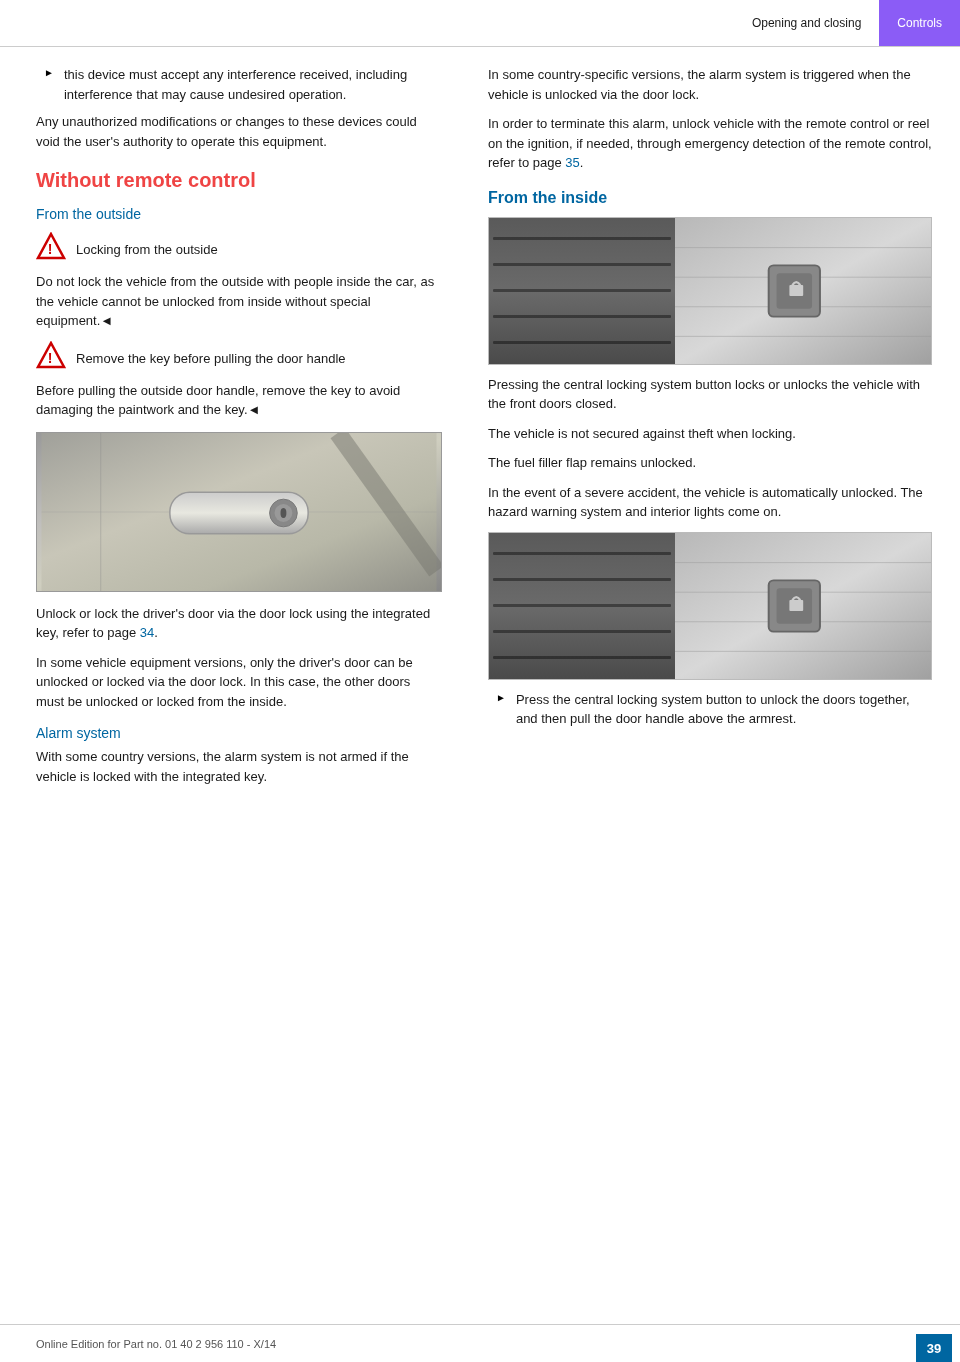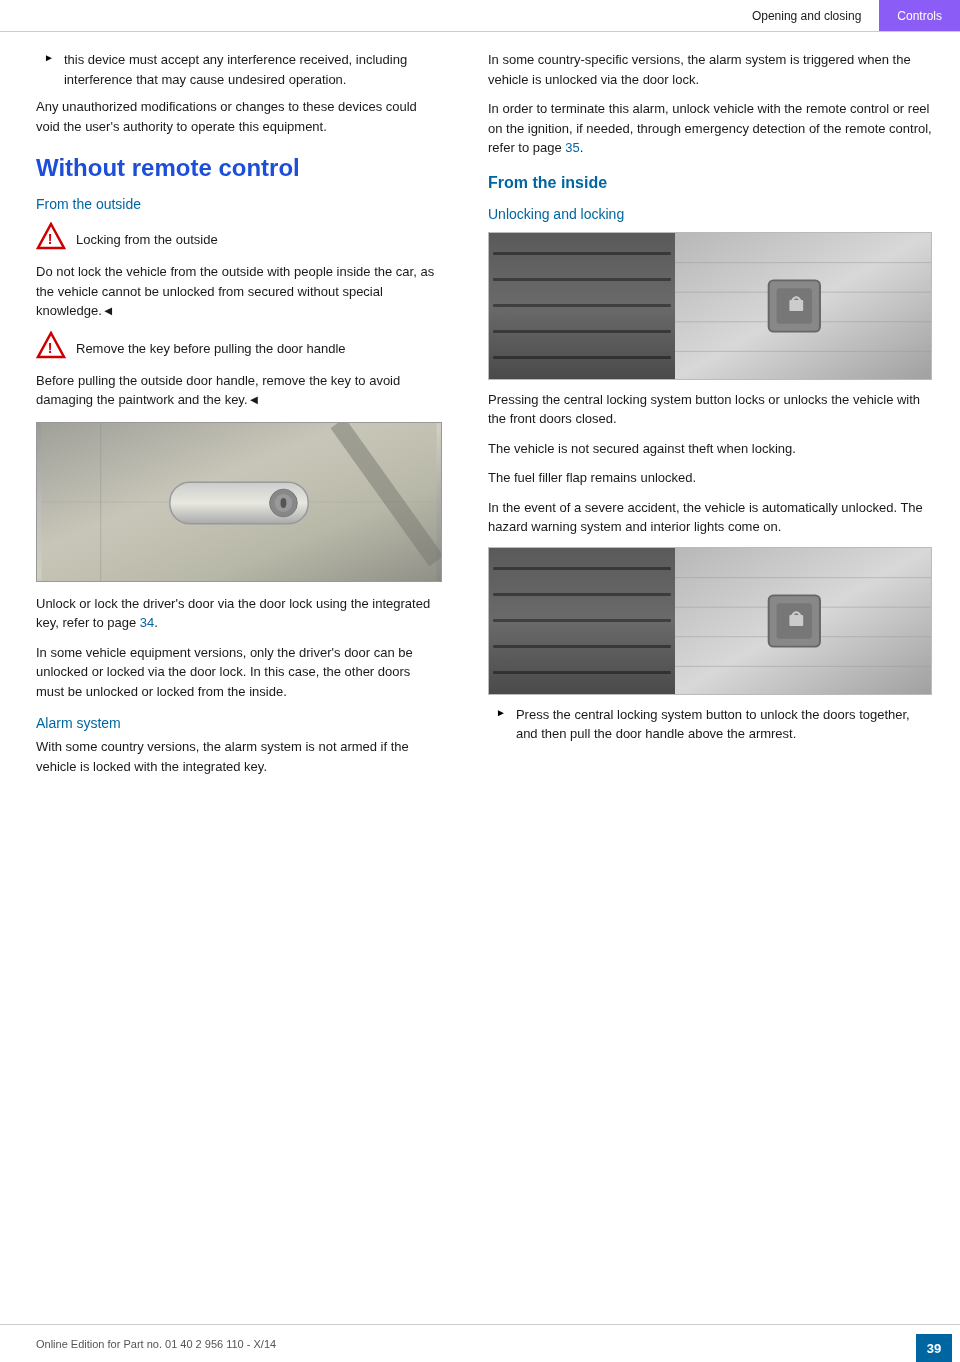--- a/index.html
+++ b/index.html
@@ -11,21 +11,21 @@
       width: 960px;
       min-height: 1362px;
       position: relative;
     }
 
     
     .header {
       display: flex;
       justify-content: flex-end;
       align-items: center;
-      height: 32px;
+      height: 47px;
       border-bottom: 1px solid #ccc;
       margin-bottom: 0;
     }
     .header-nav {
       display: flex;
       height: 100%;
     }
     .header-nav-item {
       display: flex;
       align-items: center;
@@ -47,23 +47,23 @@
       width: 470px;
       padding: 0 28px 0 36px;
     }
     .col-right {
       width: 490px;
       padding: 0 28px 0 18px;
     }
 
     
     .section-title {
-      font-size: 24px;
+      font-size: 20px;
       font-weight: bold;
-      color: #1d4ed8;
+      color: #ef4444;
       margin: 18px 0 10px 0;
     }
     .subsection-title {
       font-size: 14px;
       font-weight: normal;
       color: #0066a1;
       margin: 14px 0 6px 0;
     }
 
     
@@ -230,21 +230,21 @@
 
     <div class="warning-box">
       <svg class="warn-svg" viewBox="0 0 30 30">
         <polygon points="15,2 28,26 2,26" fill="none" stroke="#c00" stroke-width="2.5"></polygon>
         <text x="14" y="22" font-size="14" font-weight="bold" fill="#c00" text-anchor="middle">!</text>
       </svg>
       <div>
         <div class="warning-text">Locking from the outside</div>
       </div>
     </div>
-    <p class="warning-body">Do not lock the vehicle from the outside with people inside the car, as the vehicle cannot be unlocked from secured without special knowledge.◄</p>
+    <p class="warning-body">Do not lock the vehicle from the outside with people inside the car, as the vehicle cannot be unlocked from inside without special equipment.◄</p>
 
     <div class="warning-box">
       <svg class="warn-svg" viewBox="0 0 30 30">
         <polygon points="15,2 28,26 2,26" fill="none" stroke="#c00" stroke-width="2.5"></polygon>
         <text x="14" y="22" font-size="14" font-weight="bold" fill="#c00" text-anchor="middle">!</text>
       </svg>
       <div>
         <div class="warning-text">Remove the key before pulling the door handle</div>
       </div>
     </div>
@@ -296,21 +296,20 @@
   <div class="col-right">
 
     <p class="body-text">In some country-specific versions, the alarm system is triggered when the vehicle is unlocked via the door lock.</p>
 
     <p class="body-text">
       <span>In order to terminate this alarm, unlock vehicle with the remote control or reel on the ignition, if needed, through emergency detection of the remote control, refer to page </span><span class="link-text">35</span><span>.</span>
     </p>
 
     <div class="subsection-title" style="font-size:16px; font-weight:bold; color:#0066a1; margin-top:16px;">From the inside</div>
 
-    <div class="subsection-title">Unlocking and locking</div>
 
     <div class="panel-illustration">
       <div class="panel-left-section"></div>
       <div class="panel-left-grooves">
         <div class="groove-line"></div>
         <div class="groove-line"></div>
         <div class="groove-line"></div>
         <div class="groove-line"></div>
         <div class="groove-line"></div>
       </div>

